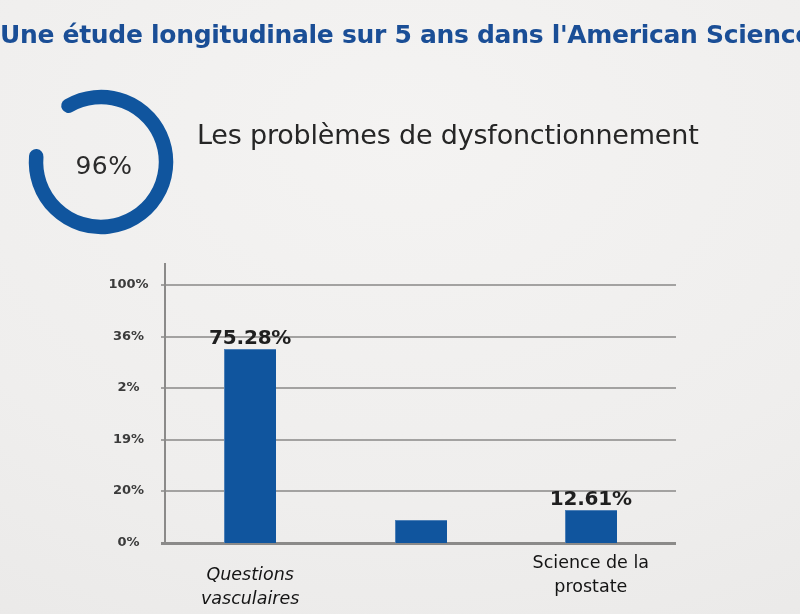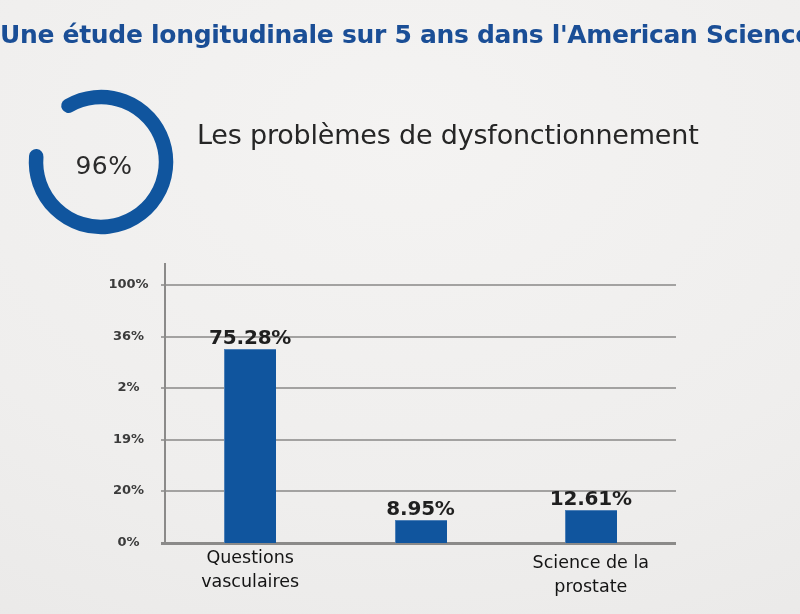--- a/index.html
+++ b/index.html
@@ -78,21 +78,20 @@
       <div class="tick" style="left: 0px; top: 175.8px; width: 57px;">19%</div>
       <div class="gridline" style="left: 61px; top: 132.2px; width: 515px;"></div>
       <div class="tick" style="left: 0px; top: 124.2px; width: 57px;">2%</div>
       <div class="gridline" style="left: 61px; top: 80.6px; width: 515px;"></div>
       <div class="tick" style="left: 0px; top: 72.6px; width: 57px;">36%</div>
       <div class="gridline" style="left: 61px; top: 29px; width: 515px;"></div>
       <div class="tick" style="left: 0px; top: 21px; width: 57px;">100%</div>
       <div class="yaxis" style="left: 64px; top: 8px; width: 2px; height: 282px;"></div>
       <div class="bar" style="left: 124.167px; top: 93.7776px; width: 52px; height: 194.222px; background: rgb(16, 85, 158);"></div>
       <div class="vlabel" style="left: 80.1667px; top: 69.7776px; width: 140px;">75.28%</div>
-      <div class="clabel" style="left: 80.1667px; top: 290px; width: 140px;">Questions vasculaires</div>
+      <div class="clabel" style="left: 80.1667px; top: 307px; width: 140px; font-style: italic;">Questions vasculaires</div>
       <div class="bar" style="left: 294.5px; top: 264.909px; width: 52px; height: 23.091px; background: rgb(16, 85, 158);"></div>
-      <div class="vlabel" style="left: 250.5px; top: 240.909px; width: 140px;">8.95%</div>
       <div class="bar" style="left: 464.833px; top: 255.466px; width: 52px; height: 32.5338px; background: rgb(16, 85, 158);"></div>
       <div class="vlabel" style="left: 420.833px; top: 231.466px; width: 140px;">12.61%</div>
       <div class="clabel" style="left: 420.833px; top: 295px; width: 140px;">Science de la prostate</div>
     </div>
 
 </div>
 
 </body></html>

